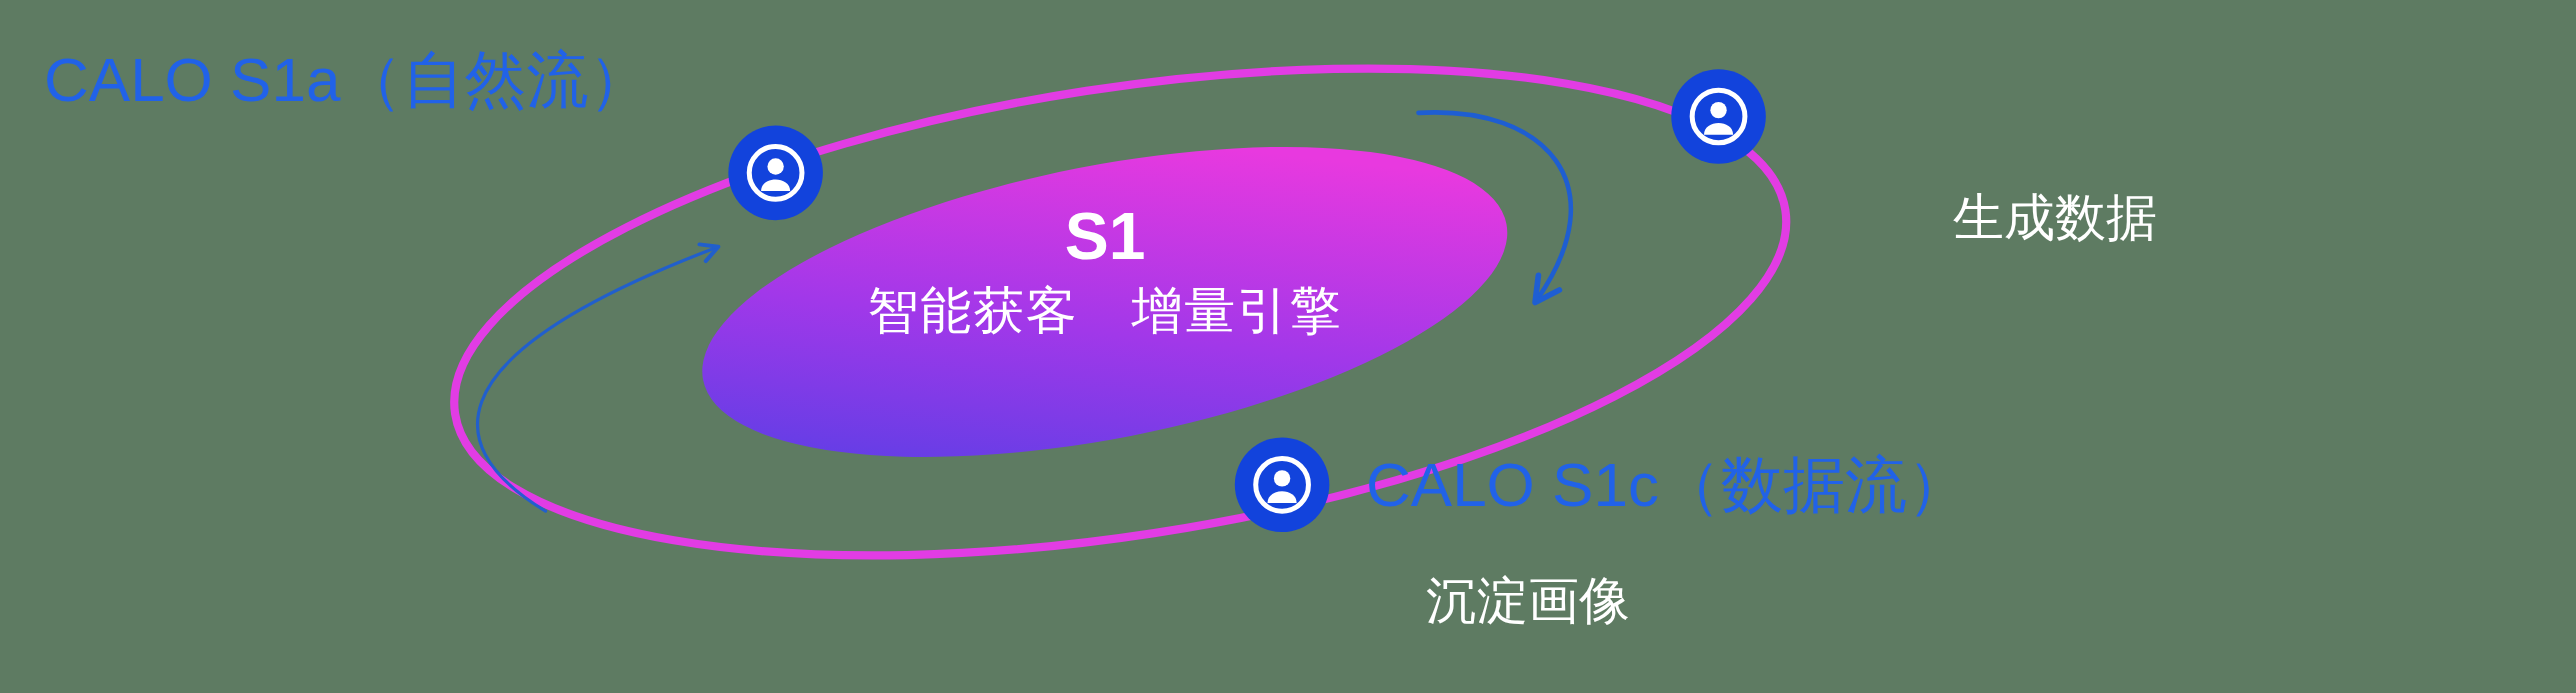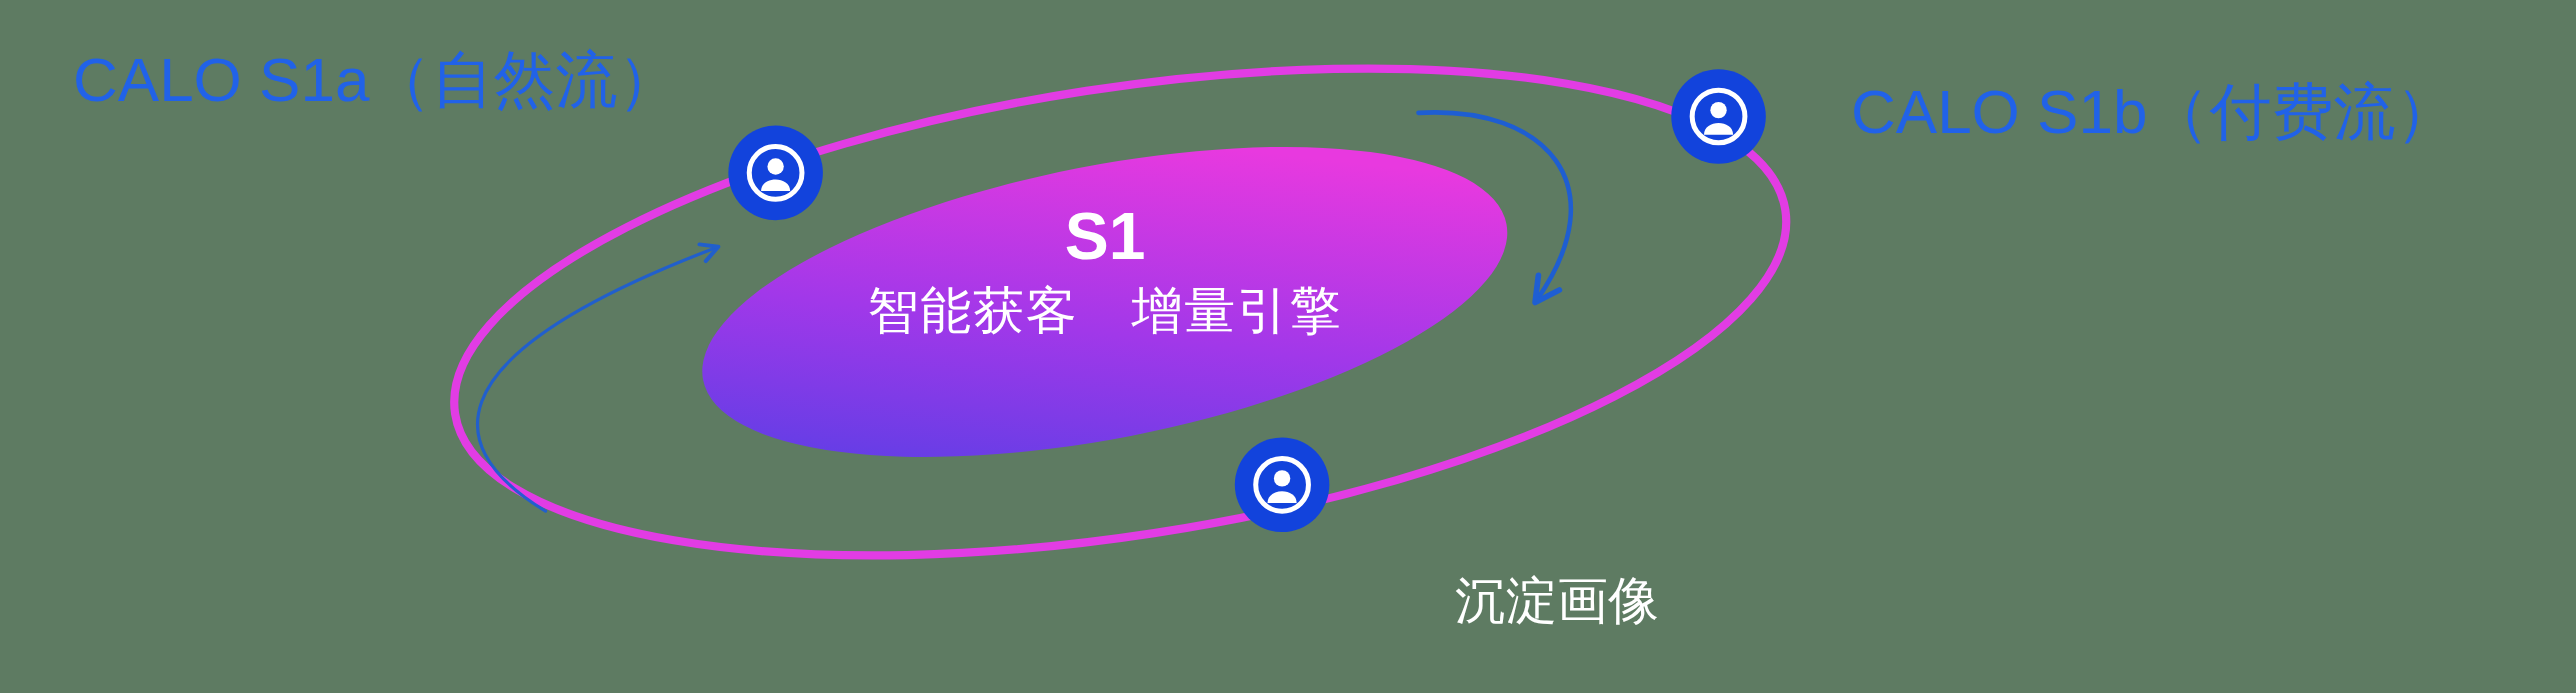--- a/index.html
+++ b/index.html
@@ -21,21 +21,21 @@
 
   .arrow { fill: none; stroke: var(--arrow-blue, #1e5ed2); stroke-linecap: round; }
   .arrow.left  { stroke-width: 3.5; opacity: .95; }
   .arrow.right { stroke-width: 5; }
   .arrowhead { fill: none; stroke: var(--arrow-blue, #1e5ed2); stroke-linecap: round; stroke-linejoin: round; }
 
   .node-bg { fill: var(--node-blue, #1243dc); }
   .node-ring { fill: none; stroke: #ffffff; stroke-width: 5.5; }
   .node-glyph { fill: #ffffff; }
 
-  .label { position: absolute; white-space: nowrap; line-height: 1.15; margin-left: 29px; }
+  .label { position: absolute; white-space: nowrap; line-height: 1.15; }
   .label.blue  { color: var(--label-blue, #2162e8); font-size: 62px; font-weight: 500; }
   .label.white { color: var(--text-white, #ffffff); font-size: 51px; font-weight: 400; }
 
   .center-text { position: absolute; left: 832px; top: 202px; width: 546px; text-align: center; color: var(--text-white, #ffffff); }
   .core-title { font-size: 66px; font-weight: 600; line-height: 1.05; }
   .core-sub { font-size: 51px; font-weight: 500; margin-top: 6px; letter-spacing: 1.8px; }
 </style>
 </head>
 <body>
 
@@ -72,22 +72,23 @@
     <g transform="translate(1890,128)">
       <use href="#userIcon"></use>
     </g>
     <g transform="translate(1410,533)">
       <use href="#userIcon"></use>
     </g>
   </svg>
 
   <div class="label blue" style="left:44px; top:44px;">CALO S1a（自然流）</div>
 
-  <div class="label blue" style="left:1822px; top:76px;">CALO S1b（付费流）</div>
+  <div class="label white" style="left:1953px; top:189px;">生成数据</div>
 
+  <div class="label blue" style="left:1366px; top:449px;">CALO S1c（数据流）</div>
   <div class="label white" style="left:1426px; top:572px;">沉淀画像</div>
 
   <div class="center-text">
     <div class="core-title">S1</div>
     <div class="core-sub">智能获客　增量引擎</div>
   </div>
 
 </div>
 
 

